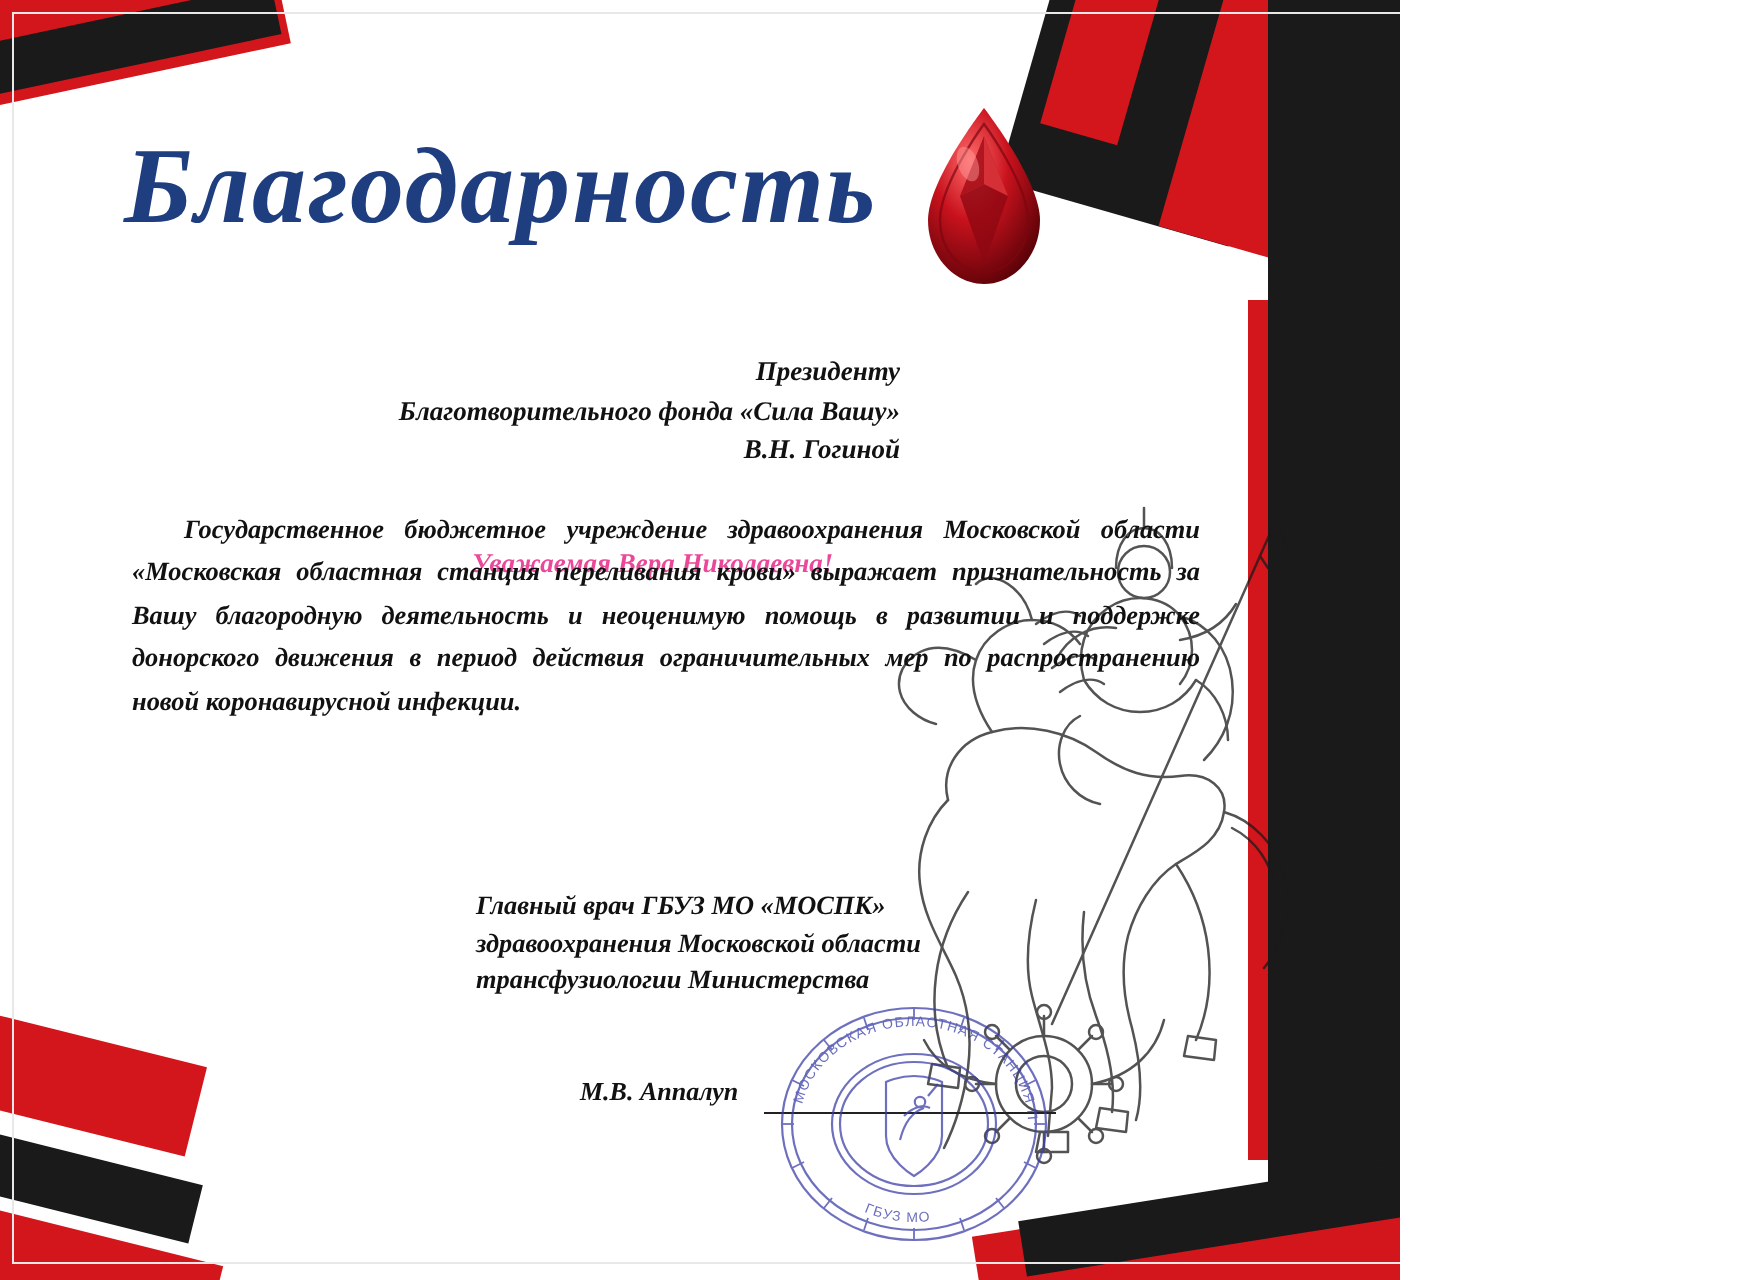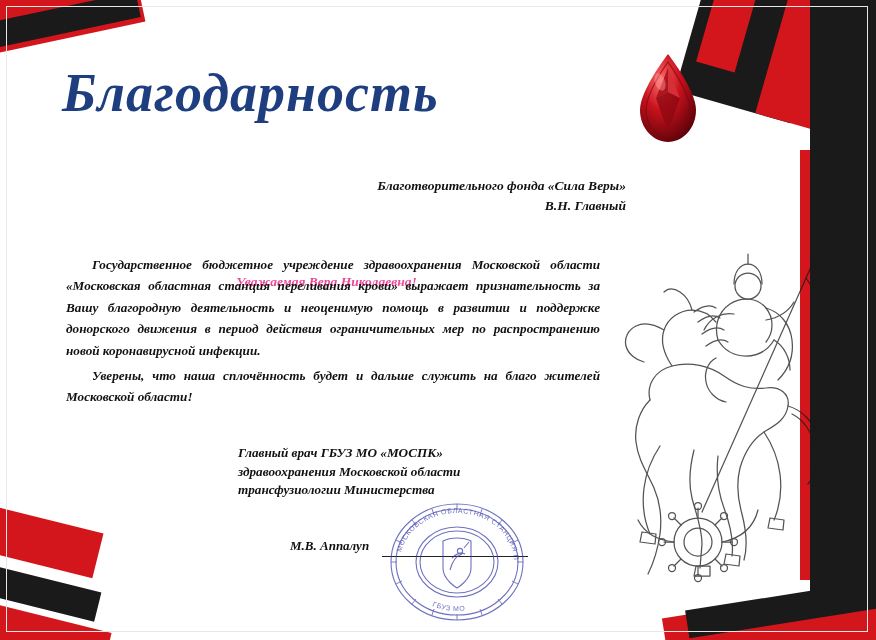--- a/index.html
+++ b/index.html
@@ -2,21 +2,21 @@
 <html lang="ru"><head>
 <meta charset="utf-8">
 <style>
   html, body {
     margin: 0;
     padding: 0;
     background: #ffffff;
   }
   #page {
     position: relative;
-    width: 876px;
+    width: 700px;
     height: 640px;
     overflow: hidden;
     background: #ffffff;
     font-family: "Liberation Serif", serif;
   }
 
   
   .deco {
     position: absolute;
     pointer-events: none;
@@ -332,29 +332,29 @@
           <circle cx="126" cy="266" r="3.5"></circle>
       </g>
       <path d="M124 292 C144 288 156 276 160 260"></path>
       <path d="M76 292 C58 290 46 282 40 270"></path>
     </g>
   </svg>
 
   <div class="title">Благодарность</div>
 
   <div class="addressee">
-    <div>Благотворительного фонда «Сила Веры»</div>
-    <div>В.Н. Главный</div>
+    <div>Президенту</div>
+    <div>Благотворительного фонда «Сила Вашу»</div>
+    <div>В.Н. Гогиной</div>
   </div>
 
   <div class="salutation">Уважаемая Вера Николаевна!</div>
 
   <div class="body-text">
     <p>Государственное бюджетное учреждение здравоохранения Московской области «Московская областная станция переливания крови» выражает признательность за Вашу благородную деятельность и неоценимую помощь в развитии и поддержке донорского движения в период действия ограничительных мер по распространению новой коронавирусной инфекции.</p>
-    <p>Уверены, что наша сплочённость будет и дальше служить на благо жителей Московской области!</p>
   </div>
 
   <div class="sig-block">
     <div>Главный врач ГБУЗ МО «МОСПК»</div>
     <div>здравоохранения Московской области</div>
     <div>трансфузиологии Министерства</div>
   </div>
   <div class="sig-name">М.В. Аппалуп</div>
   <div class="sig-rule"></div>
 

